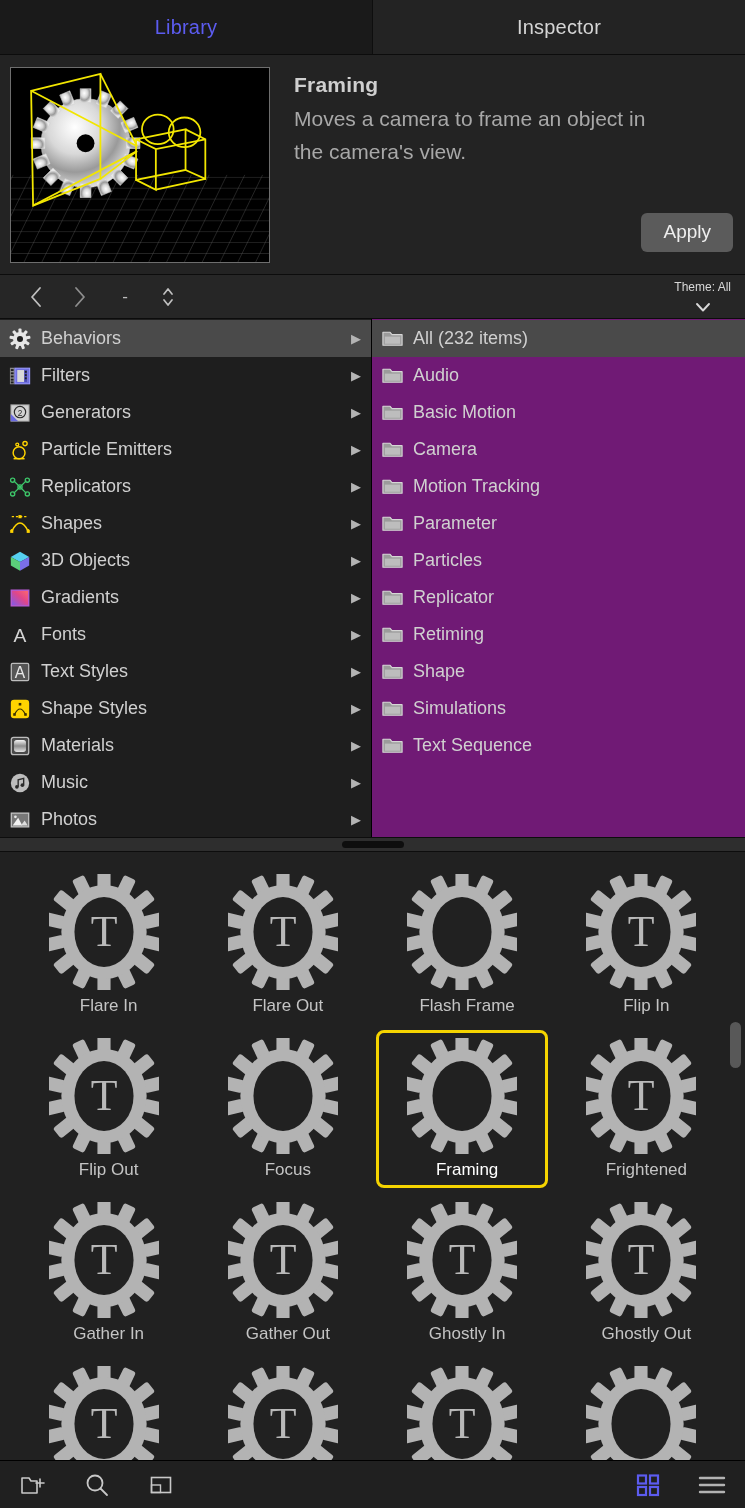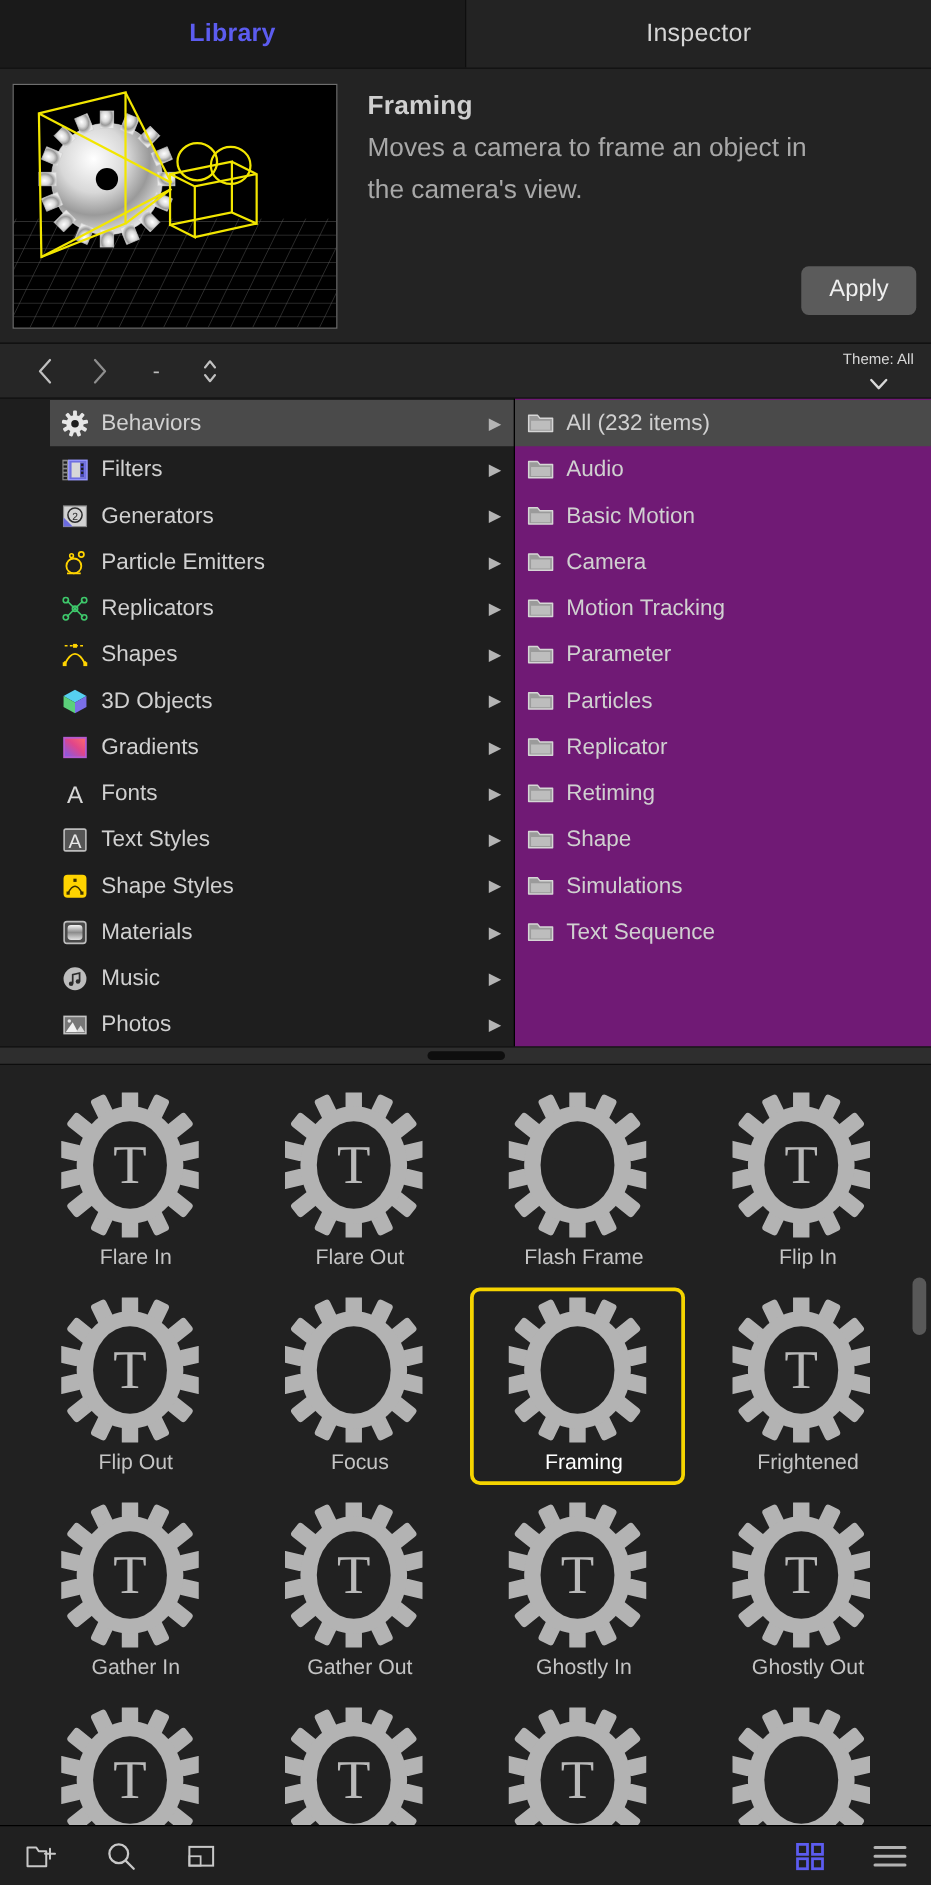--- a/index.html
+++ b/index.html
@@ -27,21 +27,20 @@
     flex: 1;
     display: flex; align-items: center; justify-content: center;
     font-size: 20px;
     color: #d5d5d5;
     letter-spacing: .2px;
     cursor: default;
   }
   .tab.active {
     color: #5c5cf0;
     background: #1a1a1a;
-    font-weight: bold;
   }
   .tab.inactive {
     background: #232323;
     border-left: 1px solid #0e0e0e;
   }
 
   
   .infopane {
     height: 220px; min-height: 220px;
     display: flex;
@@ -129,21 +128,20 @@
     font-size: 12px;
     cursor: default;
     flex-direction: column;
   }
 
   
   .browser {
     height: 518px; min-height: 518px;
     display: flex;
     background: #1e1e1e;
-    padding-left: 40px;
   }
   .col {
     overflow: hidden;
     position: relative;
   }
   .col-left {
     width: 372px;
     border-right: 1px solid #000;
     background: #1e1e1e;
     padding-top: 1px;

